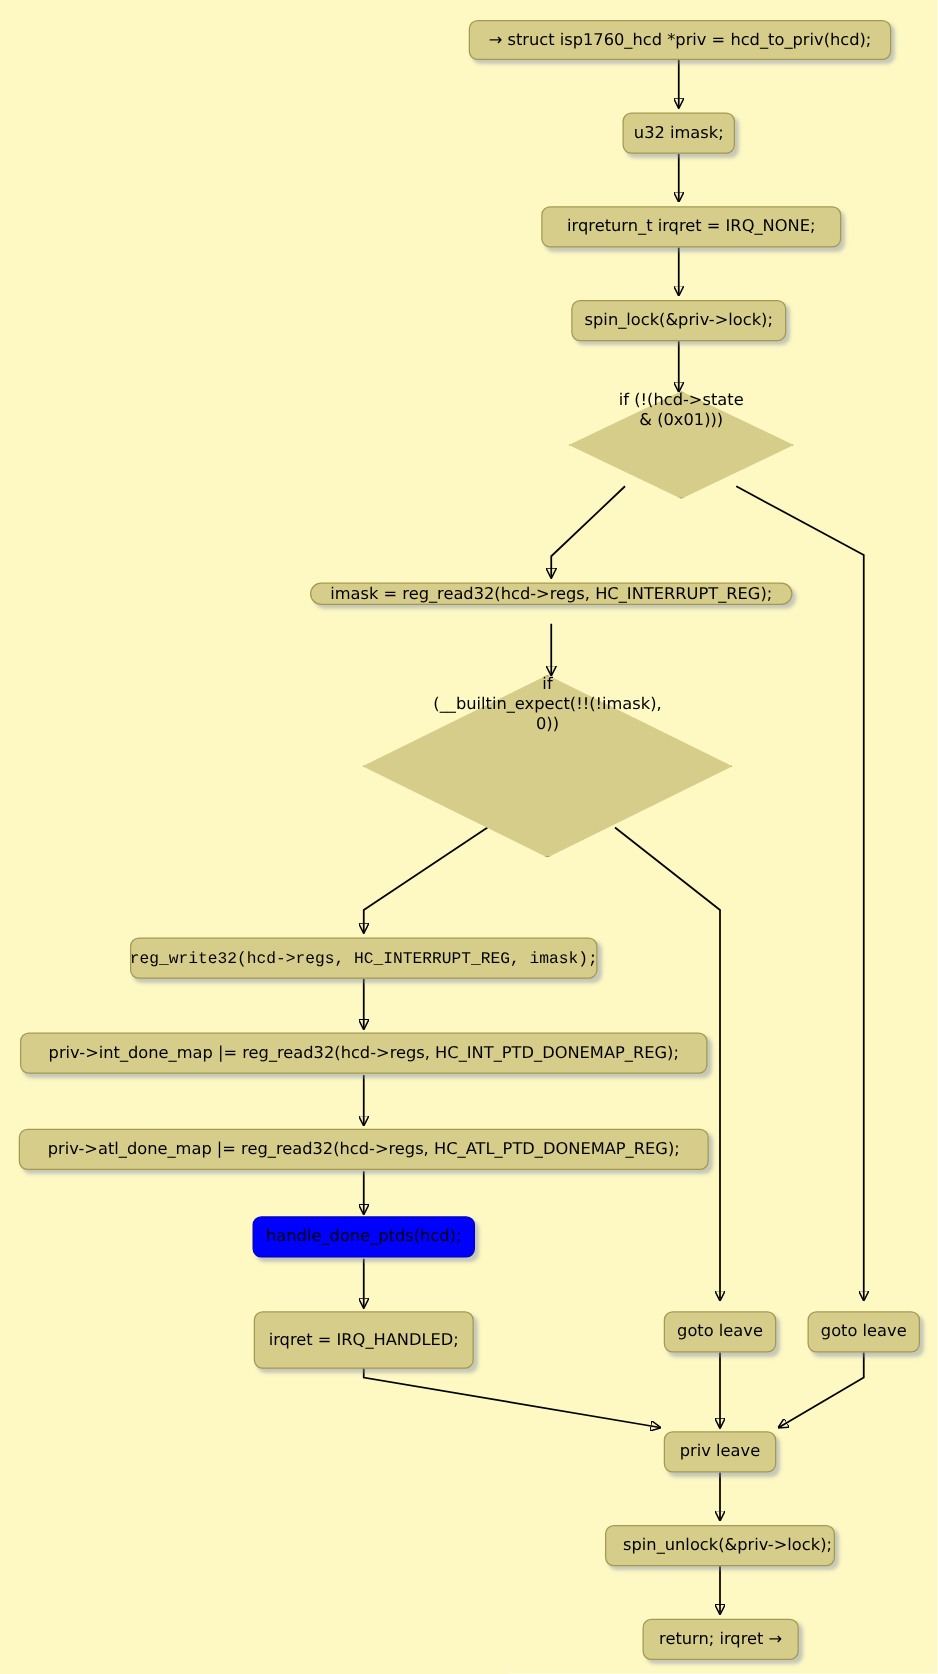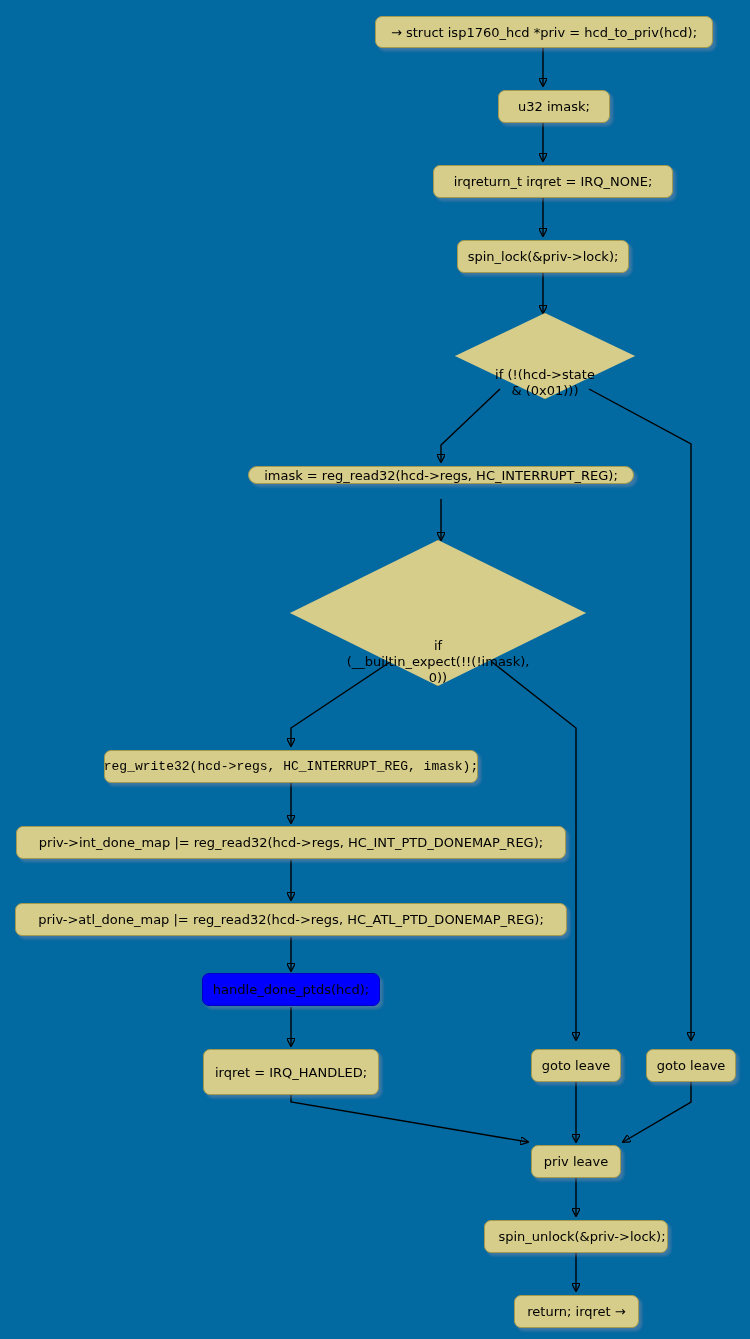--- a/index.html
+++ b/index.html
@@ -4,21 +4,21 @@
 <style>
   html, body {
     margin: 0;
     padding: 0;
     background: #ffffff;
   }
   #canvas {
     position: relative;
     width: 750px;
     height: 1339px;
-    background: #0369a1;
+    background: #fef9c3;
     font-family: "DejaVu Sans", sans-serif;
     overflow: hidden;
   }
   
   .node {
     position: absolute;
     box-sizing: border-box;
     background: #d7cd8b;
     border: 1px solid #a39a4f;
     border-radius: 7px;
@@ -33,21 +33,21 @@
     padding: 0 8px;
   }
   .node.highlight {
     background: #0000ff;
     border: 1px solid #0000c0;
   }
   
   .diamond {
     position: absolute;
     display: flex;
-    align-items: flex-end;
+    align-items: flex-start;
     justify-content: center;
   }
   .diamond .dshape {
     position: absolute;
     inset: 0;
     background: #d7cd8b;
     border: 1px solid #a39a4f;
     clip-path: polygon(50% 0%, 100% 50%, 50% 100%, 0% 50%);
     box-shadow: 3px 3px 3px rgba(130,140,170,0.45);
   }
@@ -119,21 +119,21 @@
 
     <path d="M 691 1082 L 691 1102 L 623 1142" marker-end="url(#arw)"></path>
 
     <line x1="576" y1="1178" x2="576" y2="1216" marker-end="url(#arw)"></line>
 
     <line x1="576" y1="1253" x2="576" y2="1291" marker-end="url(#arw)"></line>
   </svg>
 
   <div class="node" style="left:375px; top:16px; width:338px; height:32px;">→ struct isp1760_hcd *priv = hcd_to_priv(hcd);</div>
 
-  <div class="node" style="left:498px; top:90px; width:112px; height:33px;">u32 imask;</div>
+  <div class="node" style="left:498px; top:90px; width:90px; height:33px;">u32 imask;</div>
 
   <div class="node" style="left:433px; top:165px; width:240px; height:33px;">irqreturn_t irqret = IRQ_NONE;</div>
 
   <div class="node" style="left:457px; top:240px; width:172px; height:33px;">spin_lock(&amp;priv-&gt;lock);</div>
 
   <div class="diamond" style="left:455px; top:313px; width:180px; height:86px;">
     <div class="dshape"></div>
     <div class="dlabel">if (!(hcd-&gt;state
 &amp; (0x01)))</div>
   </div>

